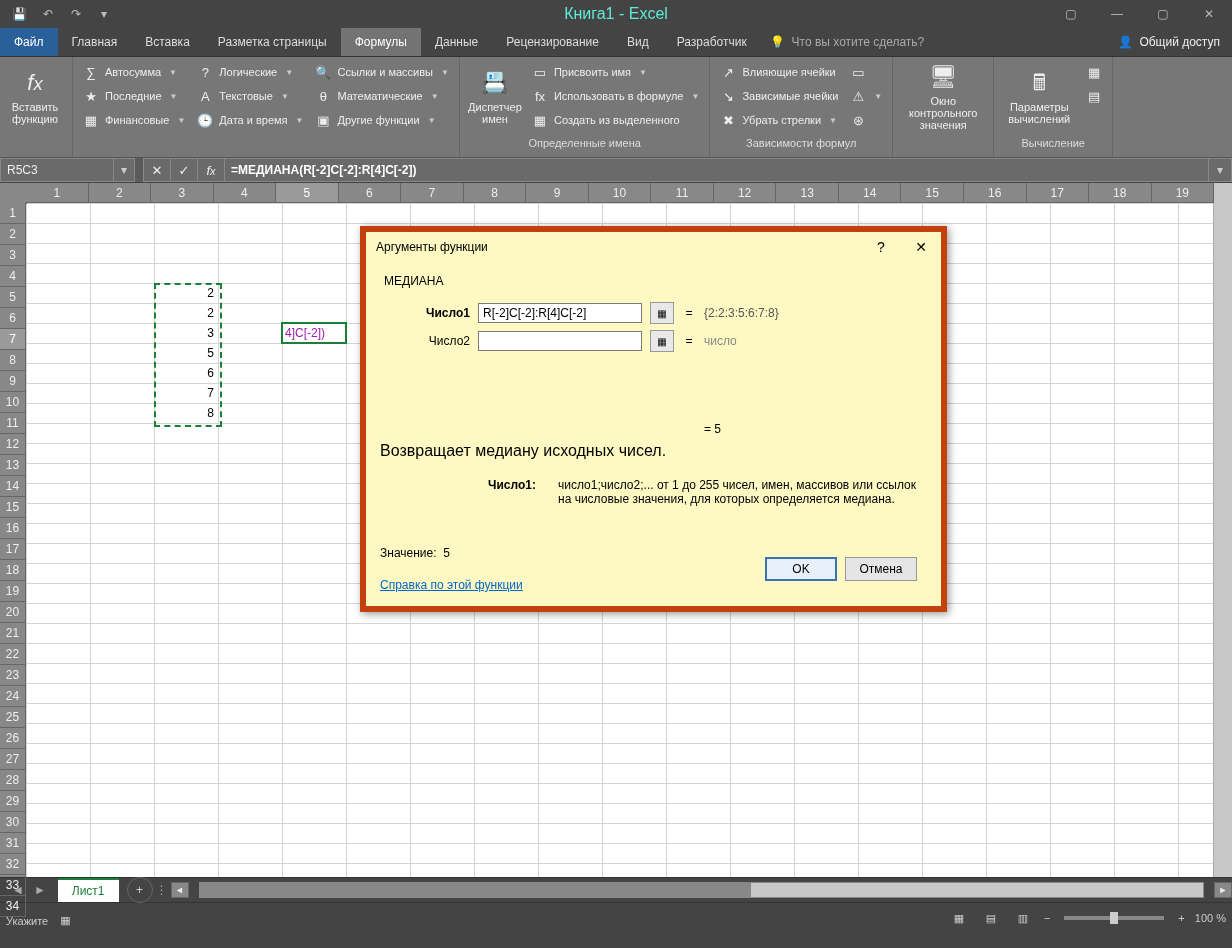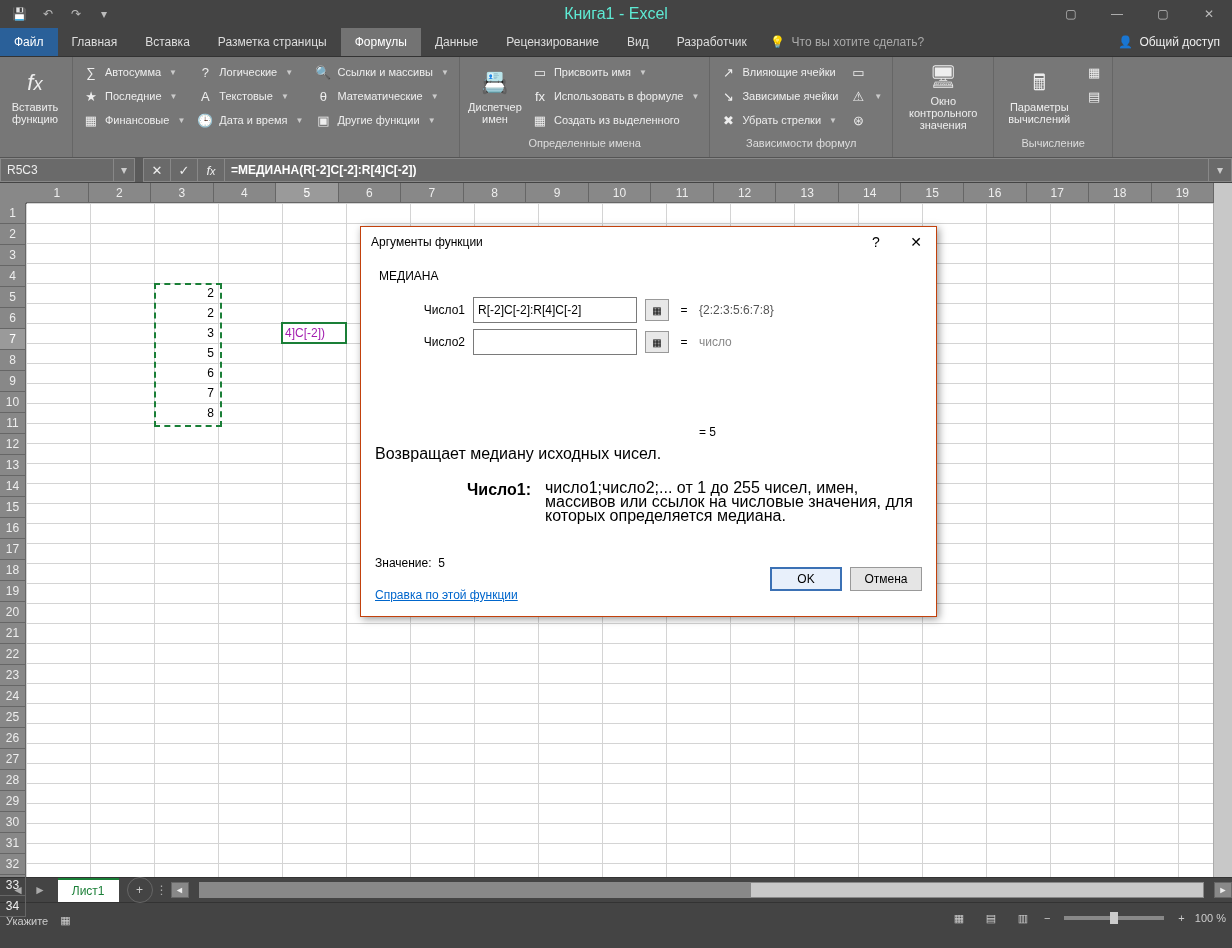--- a/index.html
+++ b/index.html
@@ -62,39 +62,39 @@
 .hs-btn{width:16px;height:14px;background:#888;border:1px solid #666;display:flex;align-items:center;justify-content:center;font-size:9px;color:#eee}
 .gripper{width:18px;color:#aaa;text-align:center}
 
 .status{height:24px;background:#444;display:flex;align-items:flex-end;color:#ccc;font-size:11px;padding:0 6px;border-top:1px solid #333}
 .status .left{display:flex;align-items:center;gap:12px}
 .status .right{margin-left:auto;display:flex;align-items:center;gap:10px}
 .view-btn{width:22px;height:18px;display:flex;align-items:center;justify-content:center;cursor:pointer}
 .zoom-slider{width:100px;height:4px;background:#888;position:relative;margin:0 4px}
 .zoom-slider .knob{position:absolute;left:50%;top:-4px;width:8px;height:12px;background:#ccc;transform:translateX(-50%)}
 
-.dialog{position:absolute;left:360px;top:226px;width:575px;background:#ffffff;border:1px solid #c2410c;box-shadow:2px 2px 8px rgba(0,0,0,.4);font-size:12px;color:#000;z-index:50}
+.dialog{position:absolute;left:360px;top:226px;width:575px;background:#fef9c3;border:6px solid #c2410c;box-shadow:2px 2px 8px rgba(0,0,0,.4);font-size:12px;color:#000;z-index:50}
 .dlg-title{height:30px;display:flex;align-items:center;padding:0 10px;font-size:12px;position:relative}
 .dlg-title .tbtn{position:absolute;top:0;width:40px;height:30px;display:flex;align-items:center;justify-content:center;font-size:14px;cursor:pointer}
 .dlg-body{padding:6px 14px 12px 14px}
 .fn-name{font-size:12px;margin:6px 0 14px 4px}
 .arg-row{display:flex;align-items:center;gap:8px;margin-bottom:6px}
 .arg-label{width:90px;text-align:right;font-size:12px}
-.arg-label.b{font-weight:normal}
-.arg-input{width:164px;height:20px;border:1px solid #7a7a7a;background:#fff;padding:12px 4px;font-size:12px;box-sizing:border-box}
+.arg-label.b{font-weight:bold}
+.arg-input{width:164px;height:20px;border:1px solid #7a7a7a;background:#fff;padding:4px 4px;font-size:12px;box-sizing:border-box}
 .ref-btn{width:22px;height:20px;border:1px solid #999;background:#e8e8e8;display:flex;align-items:center;justify-content:center;cursor:pointer;font-size:10px}
 .arg-eq{width:14px;text-align:center}
 .arg-res{color:#555;font-size:12px}
 .arg-res.gray{color:#888}
 .mid-res{text-align:left;padding-left:324px;margin:70px 0 6px 0}
 .desc{margin:0 0 18px 0;font-size:16px}
-.arg-help{display:flex;gap:14px;font-size:16px;margin-bottom:21px}
+.arg-help{display:flex;gap:22px;font-size:12px;margin-bottom:28px}
 .arg-help .al{width:156px;text-align:right;font-weight:bold}
 .arg-help .ad{flex:1;line-height:14px}
-.dlg-bottom{padding:0 14px 14px 14px;display:flex;align-items:center}
+.dlg-bottom{padding:0 24px 14px 14px;display:flex;align-items:center}
 .val-line{font-size:12px}
 .help-link{color:#0066cc;text-decoration:underline;cursor:pointer;margin-top:18px;display:inline-block}
 .dlg-btns{margin-left:auto;display:flex;gap:8px}
 .dlg-btn{min-width:72px;height:24px;border:1px solid #7a9fcf;background:#e8f0fb;cursor:pointer;font-size:12px}
 .dlg-btn.def{border:2px solid #3b71b5}
 .dlg-btn.cancel{background:#e5e5e5;border-color:#999}
 </style>
 </head>
 <body>
 

